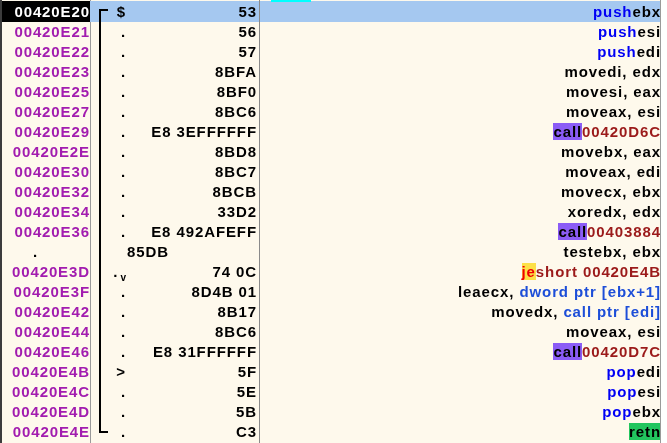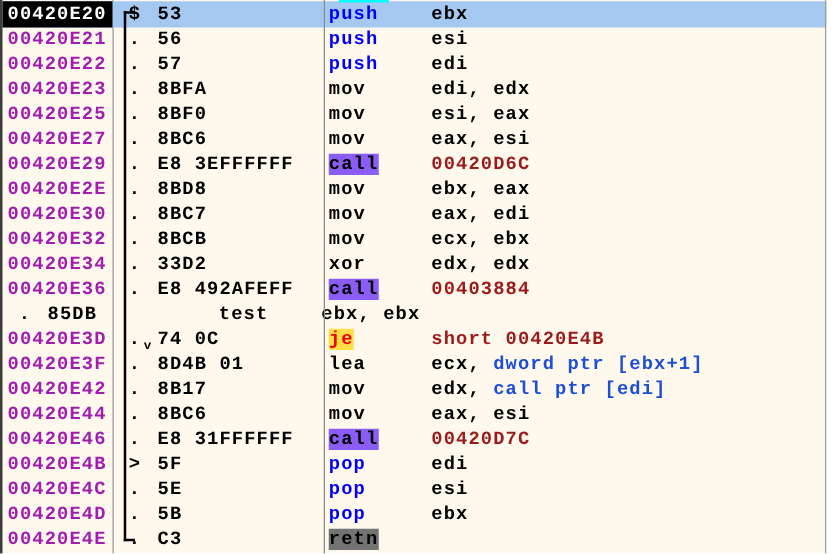--- a/index.html
+++ b/index.html
@@ -1,20 +1,21 @@
 <!DOCTYPE html>
 <html><head>
 <meta charset="utf-8">
 <style>
   html,body{margin:0;padding:0;background:#ffffff;}
   .screen{
     position:relative;width:667px;height:443px;background:#ffffff;
-    font-family:Liberation Mono, monospace;
+    font-family:Liberation Sans, sans-serif;
     font-weight:bold;font-size:15px;letter-spacing:0.9px;overflow:hidden;
     cursor:default;
+    text-align:right;
   }
   .pane{
     position:absolute;left:0;top:0;width:661px;height:443px;
     background:#FEF9EC;border-left:2px solid #3C3C3C;box-sizing:border-box;
     padding-top:1px;
   }
   .rows{position:relative;z-index:1;}
   .row{display:flex;height:20px;line-height:20px;white-space:pre;}
   .row.selected{background:#A5C8F0;height:21px;line-height:21px;}
   .cell{flex:none;box-sizing:border-box;overflow:hidden;}
@@ -22,21 +23,21 @@
   .row.selected .addr{background:#000000;color:#FFFFFF;}
   .marker{width:36px;padding-left:13px;color:#000000;}
   .jdown{font-size:10px;position:relative;top:4px;margin-left:2px;letter-spacing:0;}
   .bytes{width:131px;color:#000000;}
   .disasm{flex:1 1 auto;padding-left:6px;box-sizing:border-box;overflow:hidden;}
   .mn{display:inline-block;width:82px;}
   .mn-blue{color:#0000F5;}
   .mn-plain{color:#000000;}
   .mn-call{color:#000000;background:#8b5cf6;}
   .mn-jump{color:#F00000;background:#fde047;}
-  .mn-ret{color:#000000;background:#737373;}
+  .mn-ret{color:#000000;background:#22c55e;}
   .op-plain{color:#000000;}
   .op-addr{color:#9B1A1A;}
   .op-mem{color:#1d4ed8;}
   .sep{position:absolute;top:0;width:1px;height:443px;}
   .sep-addr{left:88px;background:#9A9A9A;z-index:0;}
   .sep-code{left:257px;background:#8A8A8A;z-index:2;}
   .right-border{position:absolute;left:660px;top:0;width:1px;height:443px;background:#9A9A9A;z-index:5;}
   .bracket{position:absolute;background:#000000;z-index:3;}
   .bracket-v{left:97px;top:9px;width:2px;height:424px;}
   .bracket-top{left:97px;top:9px;width:9px;height:2px;}

